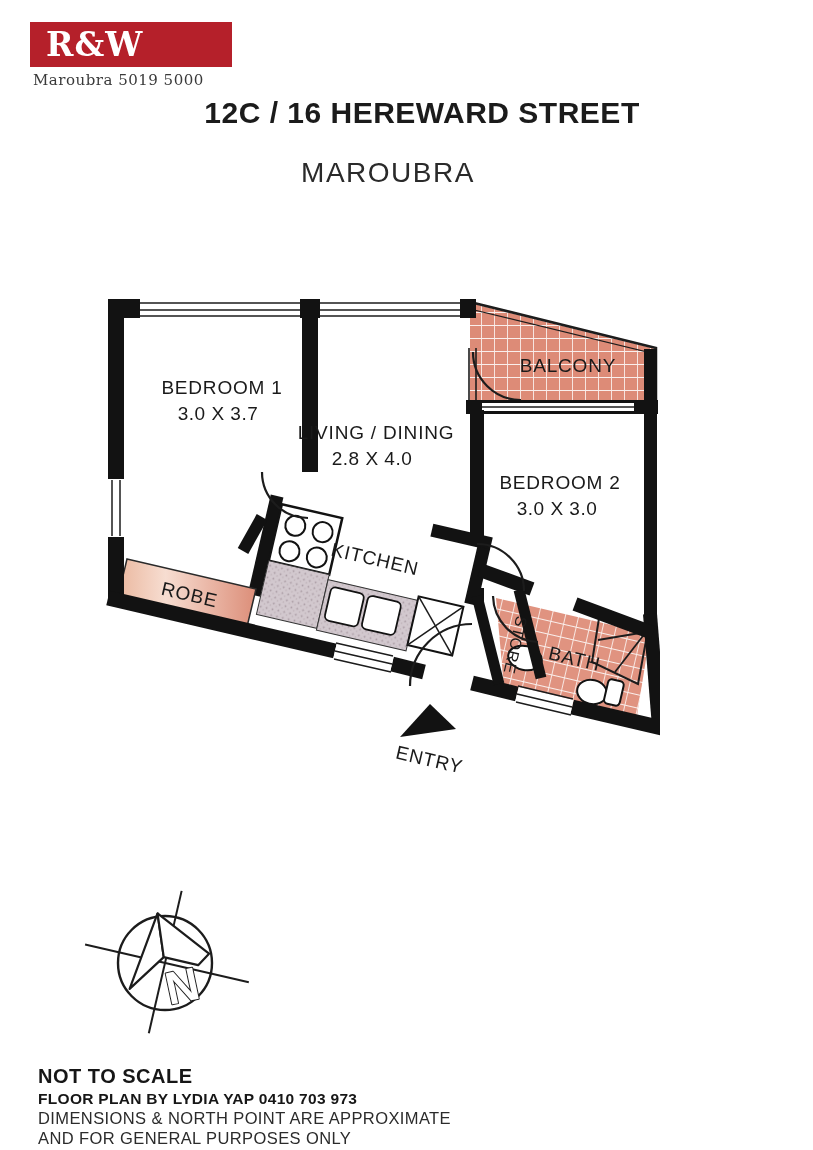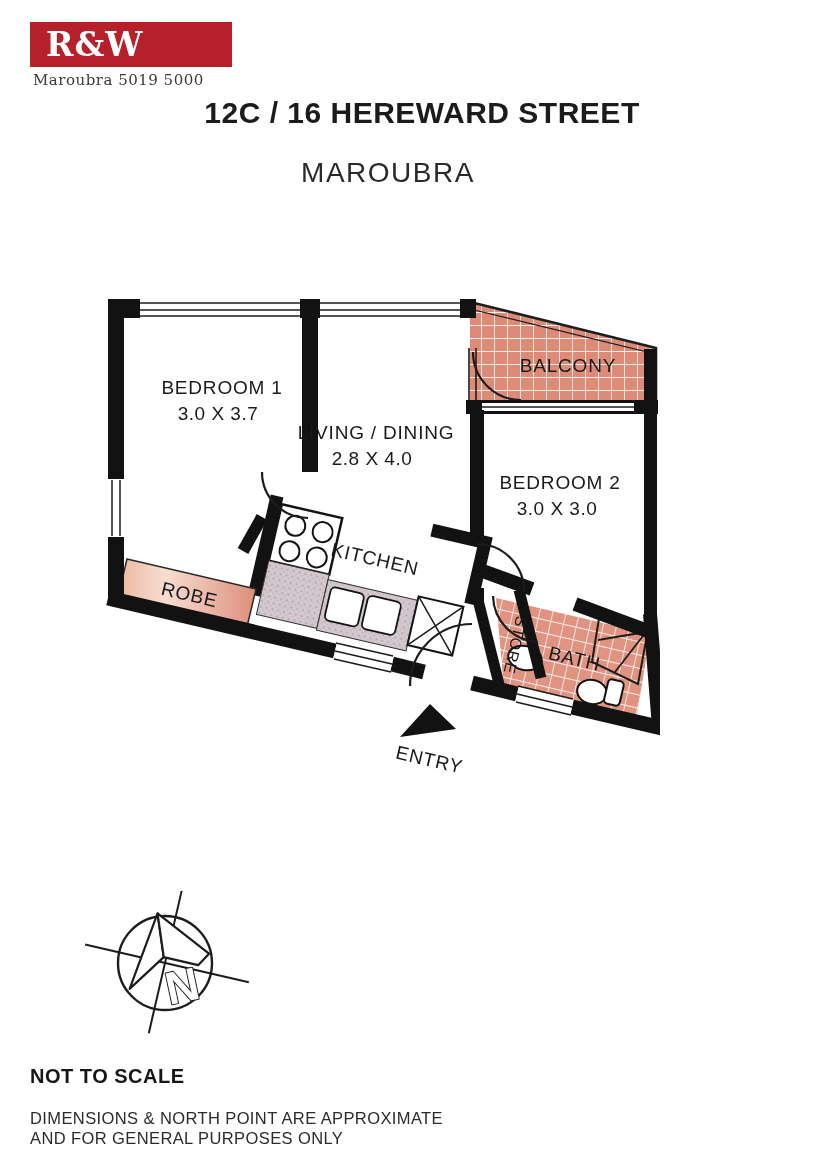--- a/index.html
+++ b/index.html
@@ -16,21 +16,21 @@
       font-size:28px;color:#2a2a2a;letter-spacing:1.5px;white-space:nowrap;margin-top:24px;}
   svg{position:absolute;left:0;top:0;}
   .rm{font-family:"Liberation Sans",sans-serif;font-size:19px;fill:#1a1a1a;
       text-anchor:middle;letter-spacing:.8px;}
   .dim{font-family:"Liberation Sans",sans-serif;font-size:19px;fill:#1a1a1a;
       text-anchor:middle;letter-spacing:.5px;}
   .small{font-size:16px;}
   .wall{stroke:#121212;stroke-linecap:butt;}
   .arc{fill:none;stroke:#1c1c1c;stroke-width:2.2;}
   .thin{stroke:#1c1c1c;fill:none;}
-  .foot{position:absolute;left:30px;color:#161616;}
+  .foot{position:absolute;left:38px;color:#161616;}
   .f1{top:1065px;font-size:20px;font-weight:bold;letter-spacing:.5px;}
   .f2{top:1090px;font-size:15.5px;font-weight:bold;letter-spacing:.3px;}
   .f3{top:1109px;font-size:16.5px;color:#2b2b2b;letter-spacing:.4px;}
   .f4{top:1129px;font-size:16.5px;color:#2b2b2b;letter-spacing:.4px;}
 </style>
 </head>
 <body>
 
 <div id="page">
 
@@ -192,15 +192,16 @@
       <g transform="rotate(-12)" fill="#fff" stroke="#1c1c1c" stroke-width="2.2" stroke-linejoin="round">
         <path d="M3,-50 L-40,18 L0,-6 Z"></path>
         <path d="M3,-50 L45,0 L32,9 L0,-6 Z"></path>
         <text x="12" y="42" text-anchor="middle" style="font-family:'Liberation Sans',sans-serif;font-size:46px;font-weight:bold;
                      fill:#fff;stroke:#1c1c1c;stroke-width:2;paint-order:stroke;letter-spacing:0">N</text>
       </g>
     </g>
   </svg>
 
   <div class="foot f1">NOT TO SCALE</div>
+  <div class="foot f2">FLOOR PLAN BY LYDIA YAP 0410 703 973</div>
   <div class="foot f4">AND FOR GENERAL PURPOSES ONLY</div>
   <div class="foot f3">DIMENSIONS &amp; NORTH POINT ARE APPROXIMATE</div>
 </div>
 
 </body></html>

